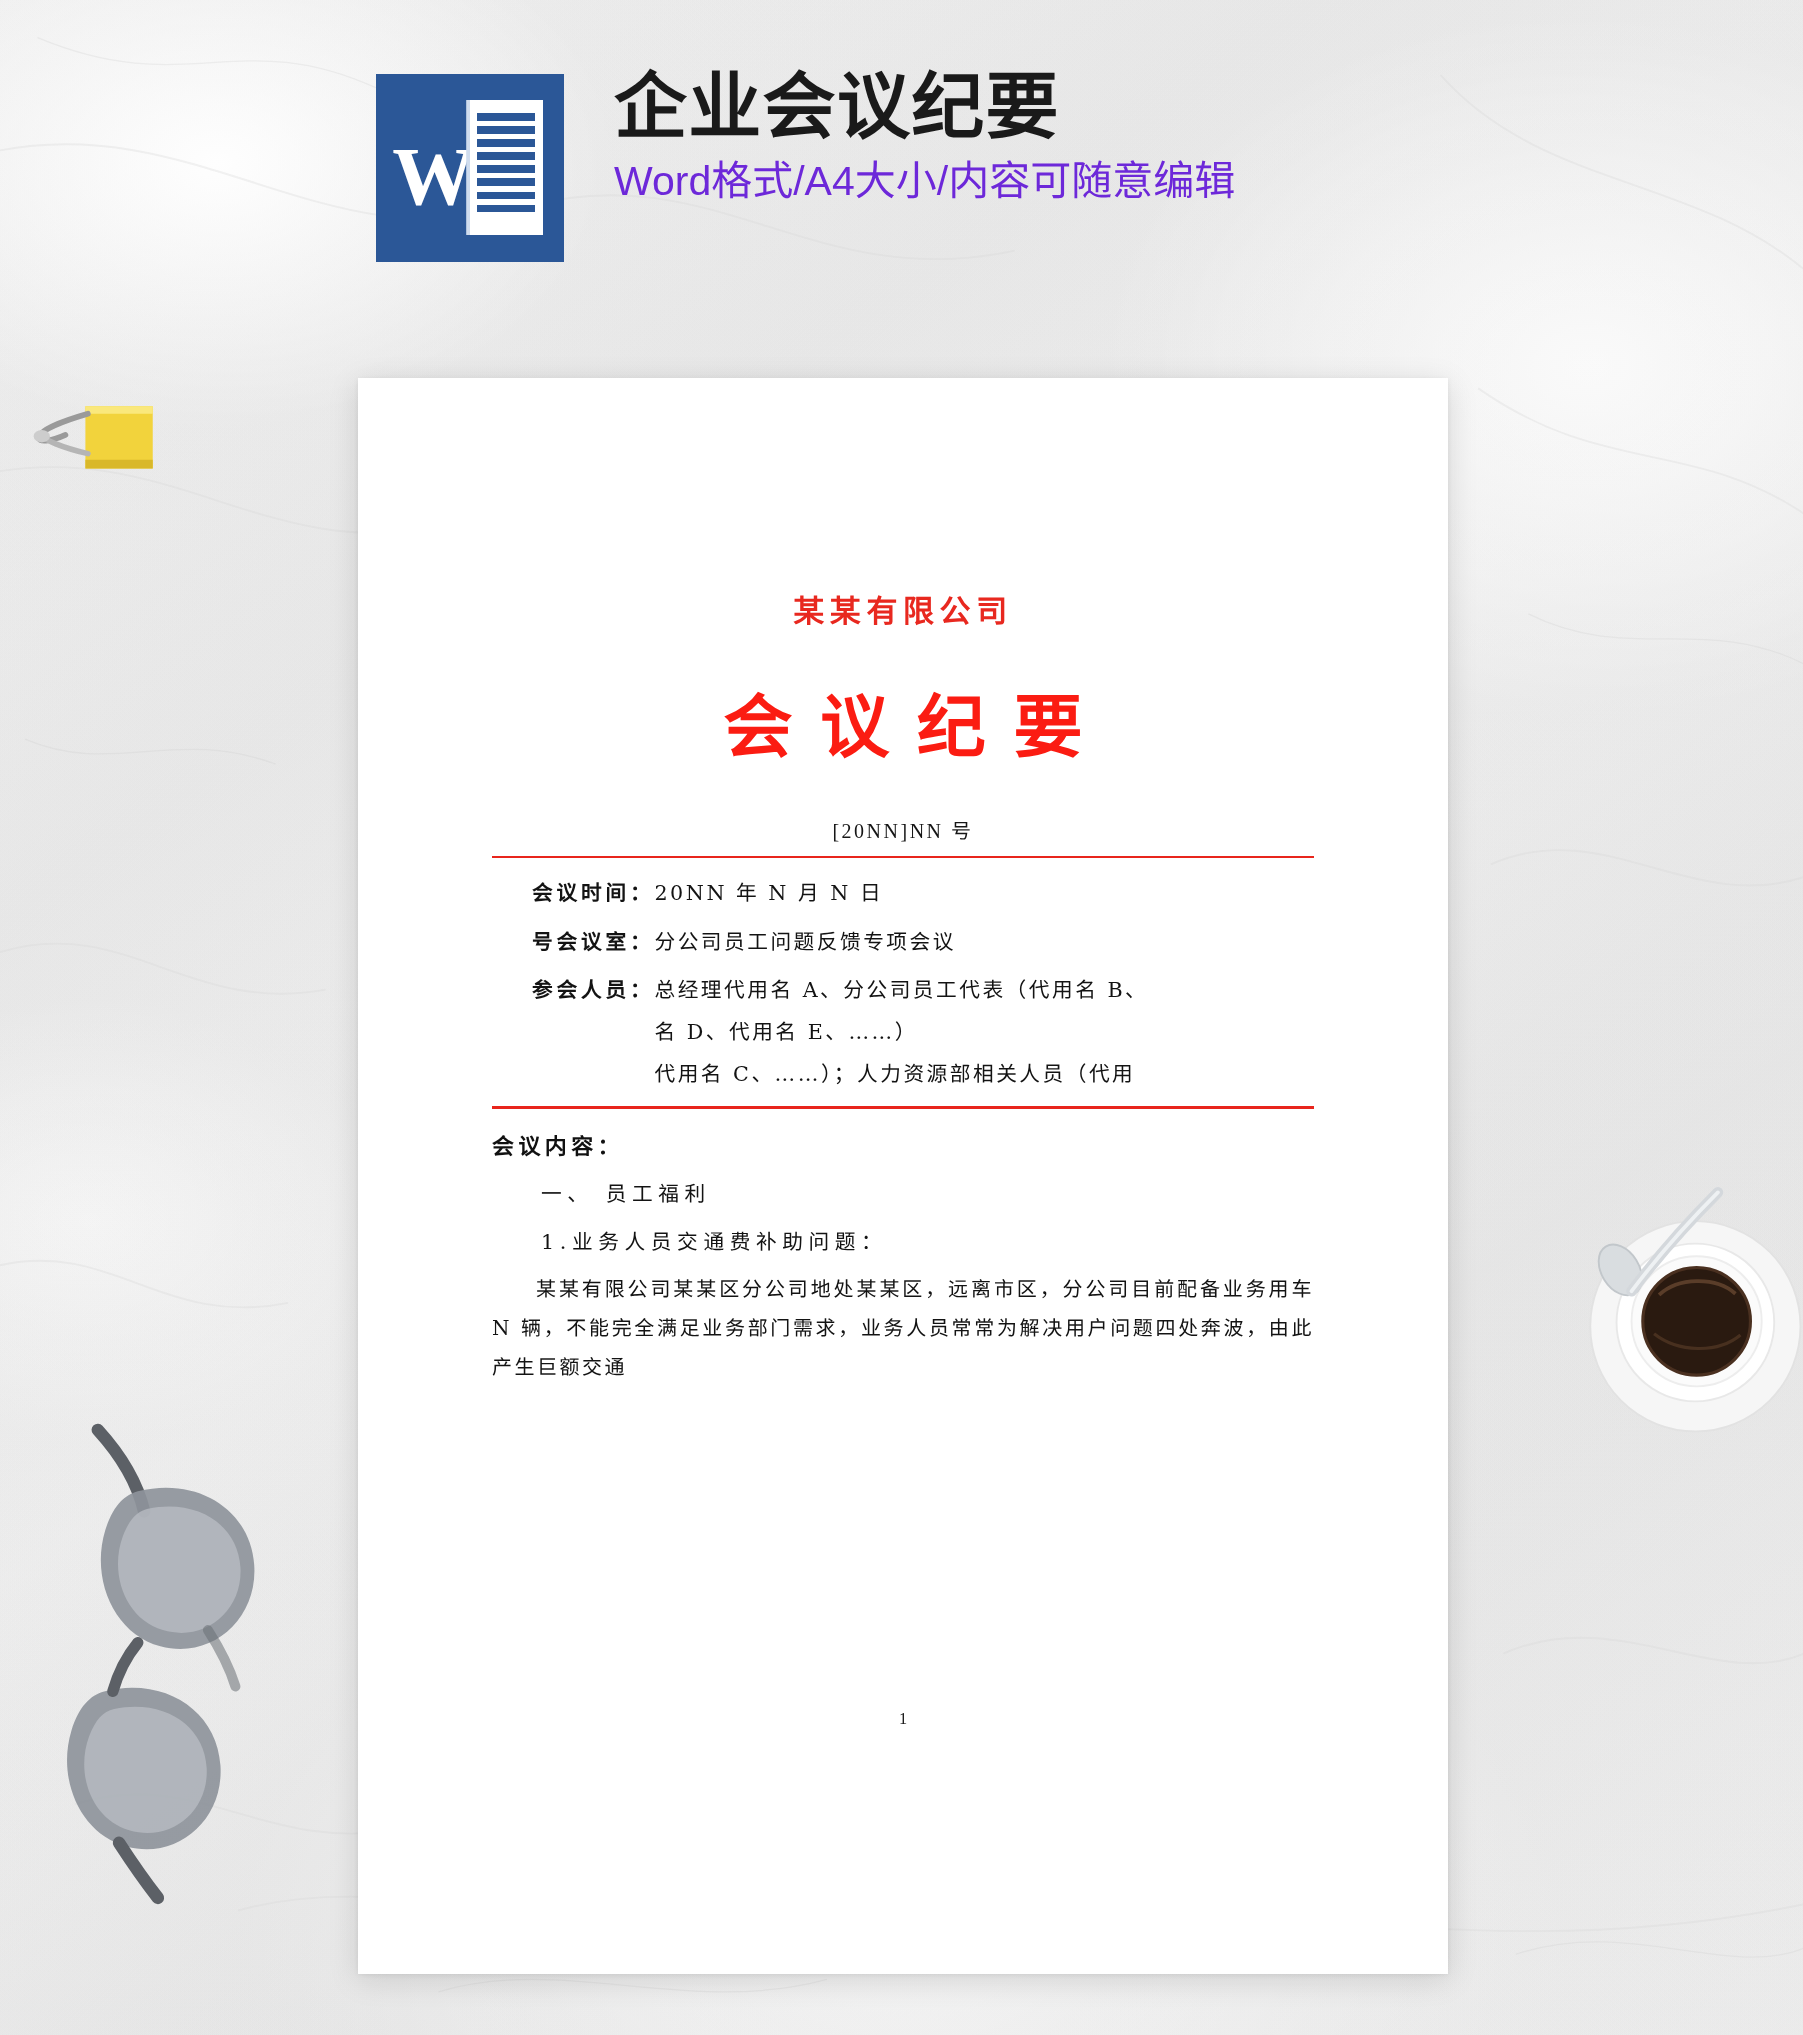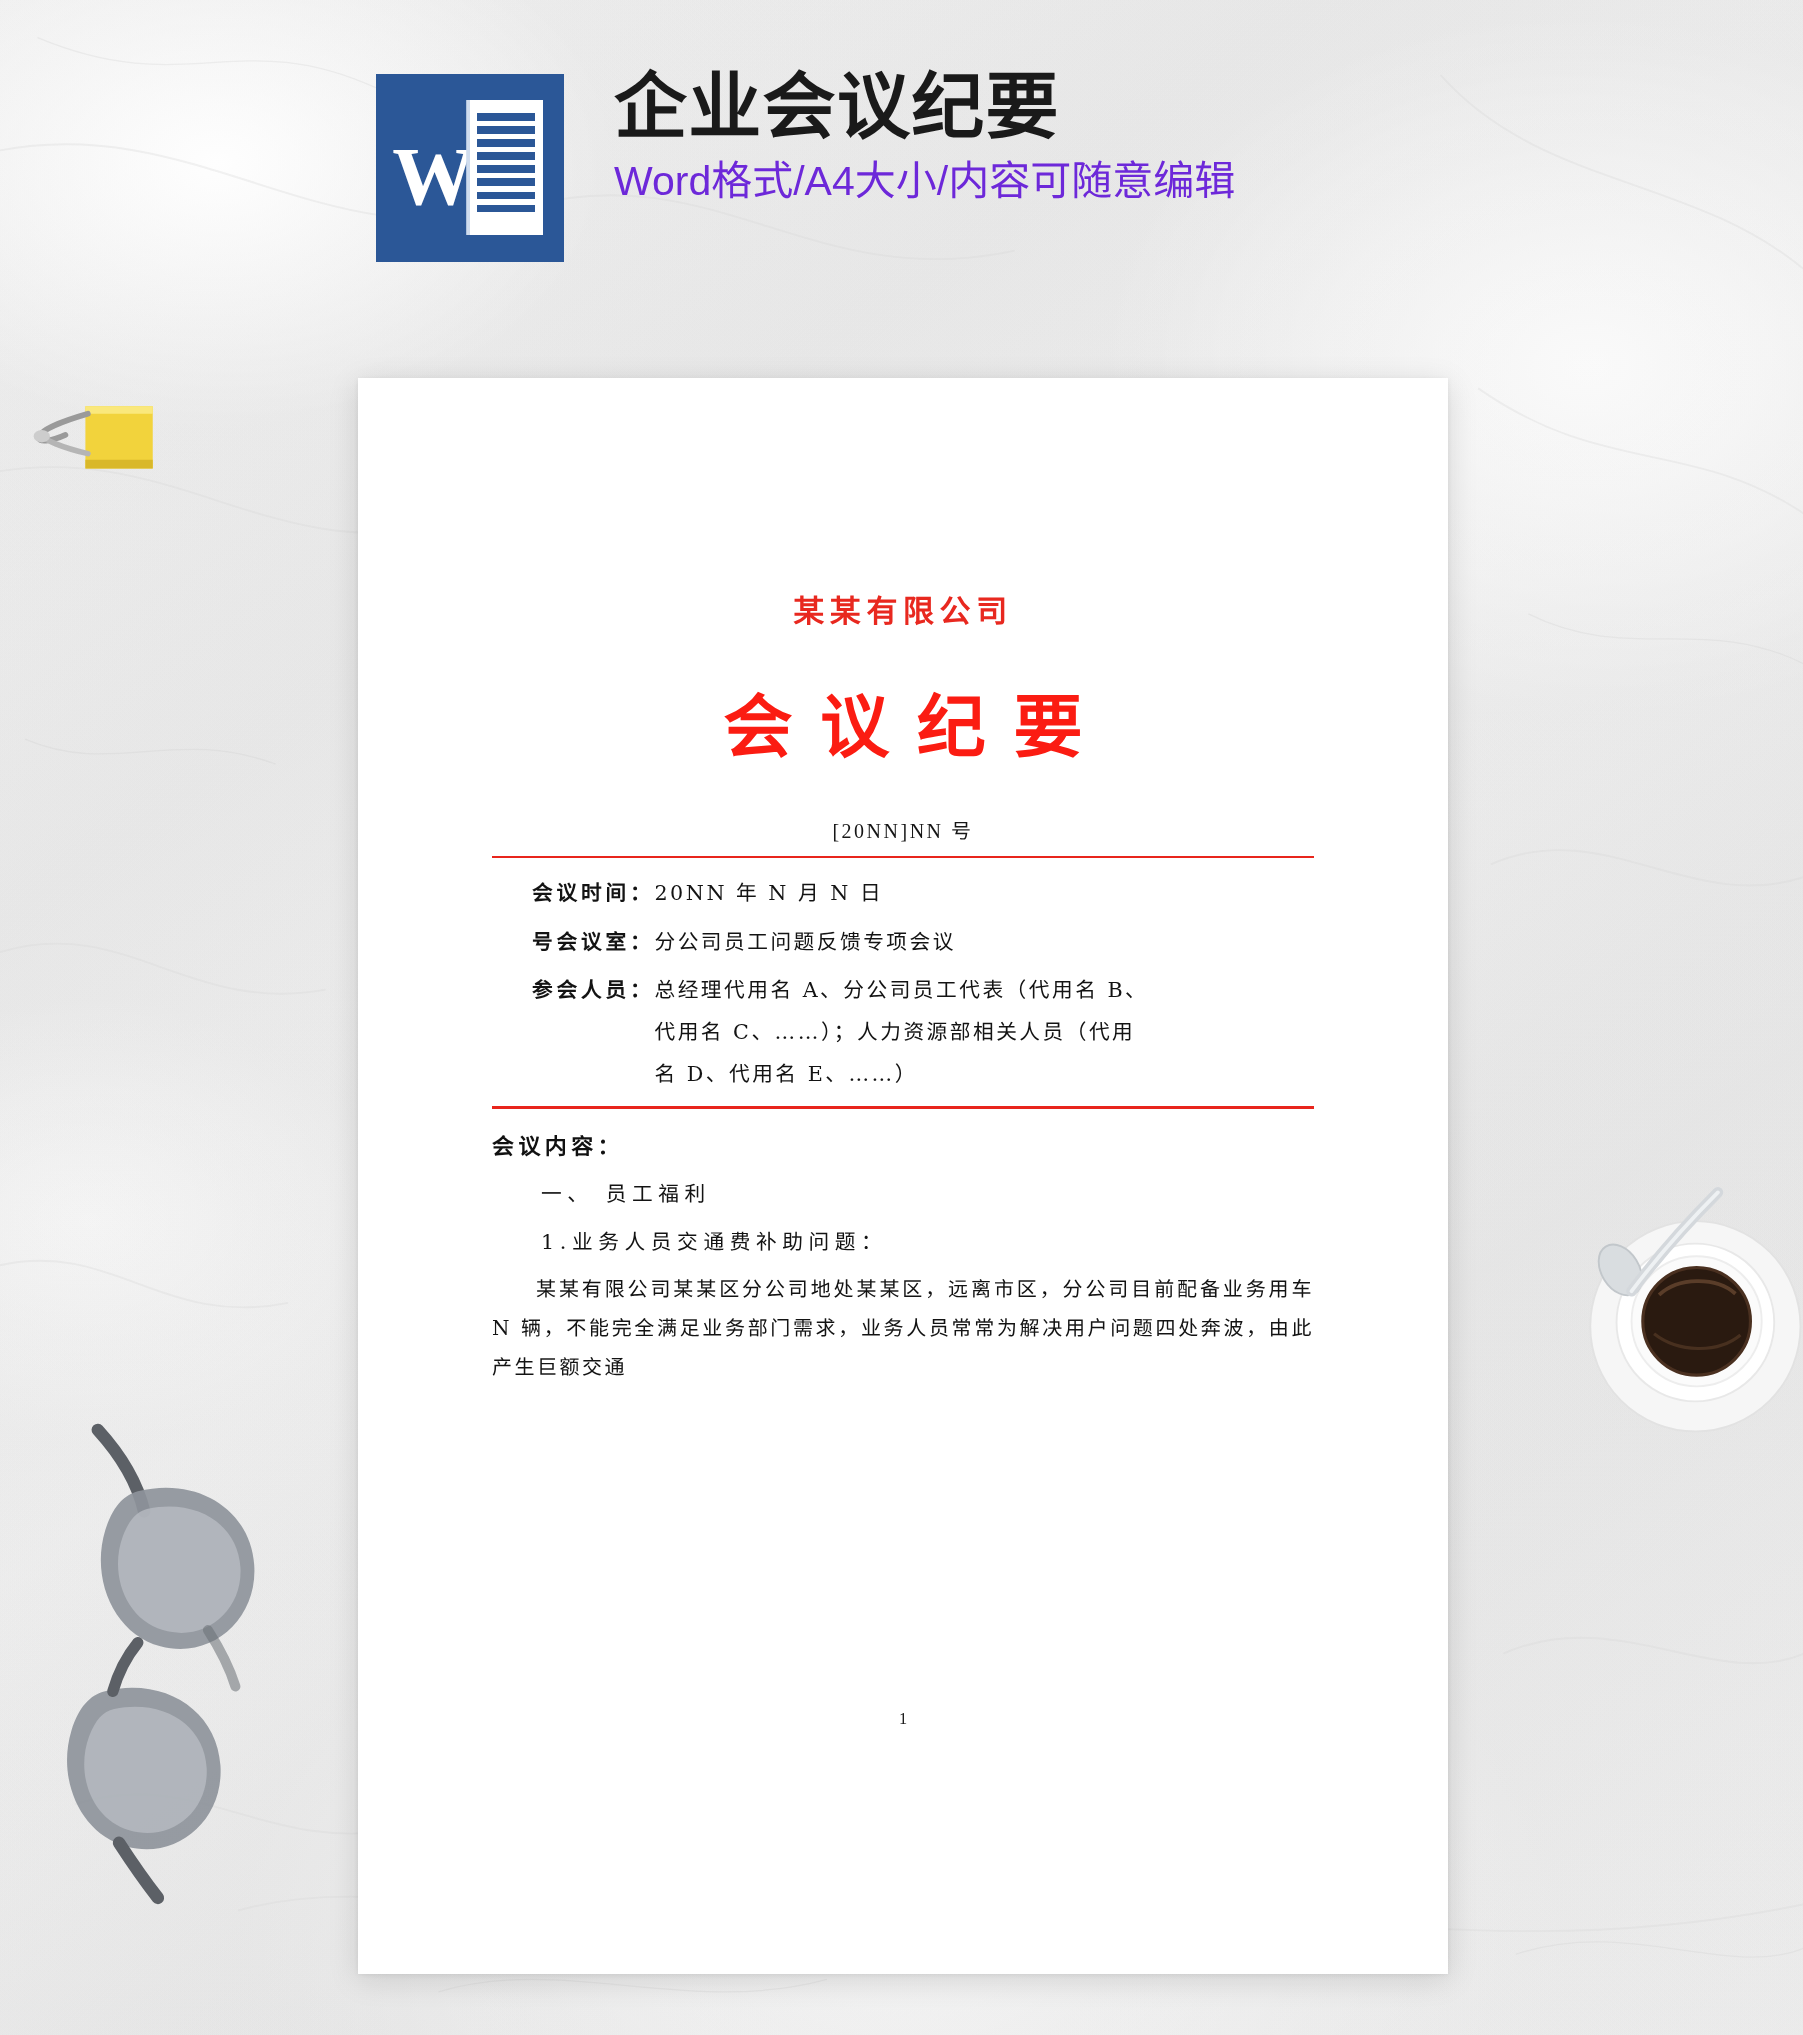--- a/index.html
+++ b/index.html
@@ -346,22 +346,22 @@
 
       <div class="meta-row">
         <span class="meta-label">号会议室：</span>
         <span class="meta-value">分公司员工问题反馈专项会议</span>
       </div>
 
       <div class="meta-row">
         <span class="meta-label">参会人员：</span>
         <span class="meta-value">
           <span class="ind">总经理代用名 A、分公司员工代表（代用名 B、</span>
+          <span class="ind">名 D、代用名 E、……）</span>
           <span class="ind">代用名 C、……）；人力资源部相关人员（代用</span>
-          <span class="ind">名 D、代用名 E、……）</span>
         </span>
       </div>
 
     </div>
 
     <div class="rule bottom"></div>
 
     <div class="section-heading">会议内容：</div>
 
     <div class="sub-heading">一、 员工福利</div>

